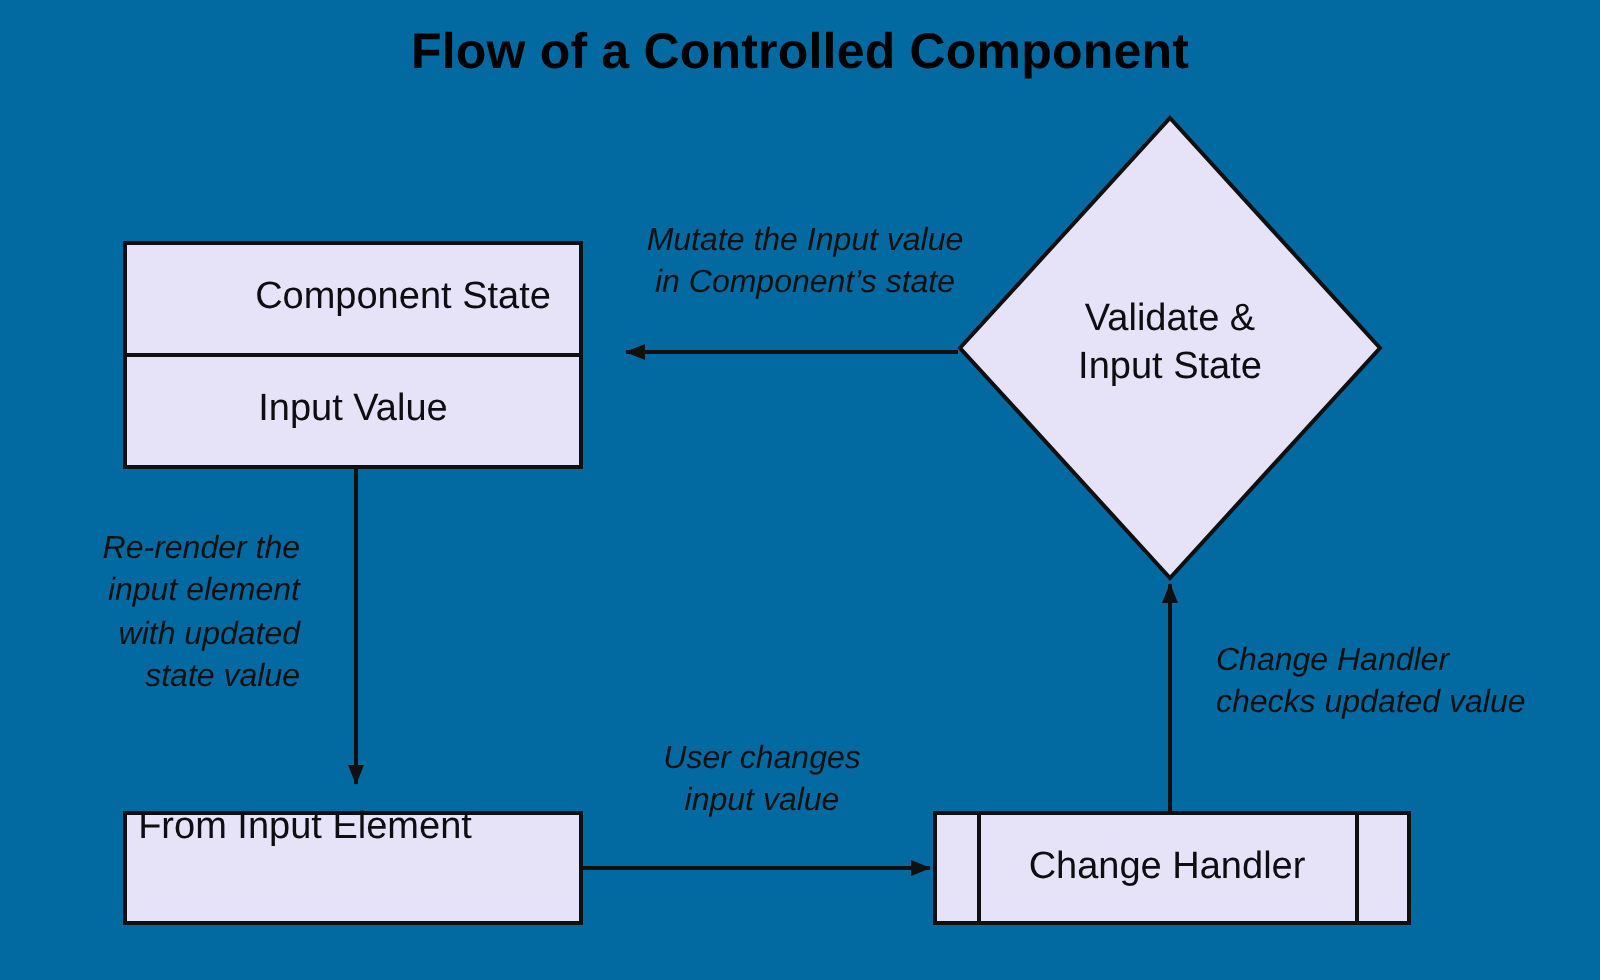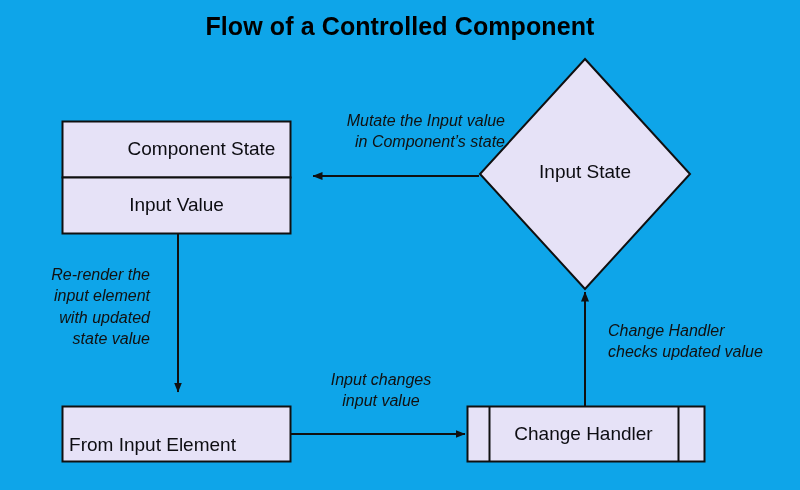--- a/index.html
+++ b/index.html
@@ -9,21 +9,21 @@
     background: #ffffff;
   }
   body {
     font-family: "Liberation Sans", "DejaVu Sans", sans-serif;
     color: #000000;
   }
   #canvas {
     position: relative;
     width: 800px;
     height: 490px;
-    background: #0ea5e9;
+    background: #0369a1;
     overflow: hidden;
   }
   #diagram-svg {
     position: absolute;
     left: 0;
     top: 0;
     width: 800px;
     height: 490px;
   }
 
@@ -47,35 +47,35 @@
     justify-content: center;
     text-align: center;
     font-size: 19px;
     line-height: 1.28;
     color: #0d0d12;
     pointer-events: none;
   }
 
   #label-component-state { left: 70px;  top: 121px; width: 263px; height: 56px; }
   #label-input-value     { left: 62px;  top: 177px; width: 229px; height: 57px; }
-  #label-from-input      { left: 62px;  top: 417px; width: 181px; height: 56px; }
+  #label-from-input      { left: 62px;  top: 386px; width: 181px; height: 56px; }
   #label-change-handler  { left: 489px; top: 406px; width: 189px; height: 56px; }
   #label-validate        { left: 495px; top: 132px; width: 180px; height: 80px; flex-direction: column; }
 
   
   .edge-label {
     position: absolute;
     font-style: italic;
     font-size: 16px;
     line-height: 1.33;
     color: #111111;
     white-space: pre-line;
     pointer-events: none;
   }
-  #edge-mutate     { left: 300px; top: 110px; width: 205px; text-align: right; }
+  #edge-mutate     { left: 300px; top: 110px; width: 205px; text-align: center; }
   #edge-rerender   { left: 10px;  top: 264px; width: 140px; text-align: right; }
   #edge-user       { left: 306px; top: 369px; width: 150px; text-align: center; }
   #edge-checks     { left: 608px; top: 320px; width: 190px; text-align: left; }
 </style>
 </head>
 <body>
 
 <div id="canvas">
 
   <div class="title">Flow of a Controlled Component</div>
@@ -123,34 +123,35 @@
     <g>
       <line x1="585" y1="406" x2="585" y2="292" stroke="#101010" stroke-width="2" marker-end="url(#arrowhead)"></line>
     </g>
   </svg>
 
   <div class="node-label" id="label-component-state">Component State</div>
 
   <div class="node-label" id="label-input-value">Input Value</div>
 
   <div class="node-label" id="label-validate">
+    <span>Validate &amp;</span>
     <span>Input State</span>
   </div>
 
   <div class="node-label" id="label-from-input">From Input Element</div>
 
   <div class="node-label" id="label-change-handler">Change Handler</div>
 
   <div class="edge-label" id="edge-mutate">Mutate the Input value
 in Component’s state</div>
 
   <div class="edge-label" id="edge-rerender">Re-render the
 input element
 with updated
 state value</div>
 
-  <div class="edge-label" id="edge-user">Input changes
+  <div class="edge-label" id="edge-user">User changes
 input value</div>
 
   <div class="edge-label" id="edge-checks">Change Handler
 checks updated value</div>
 
 </div>
 
 </body></html>

